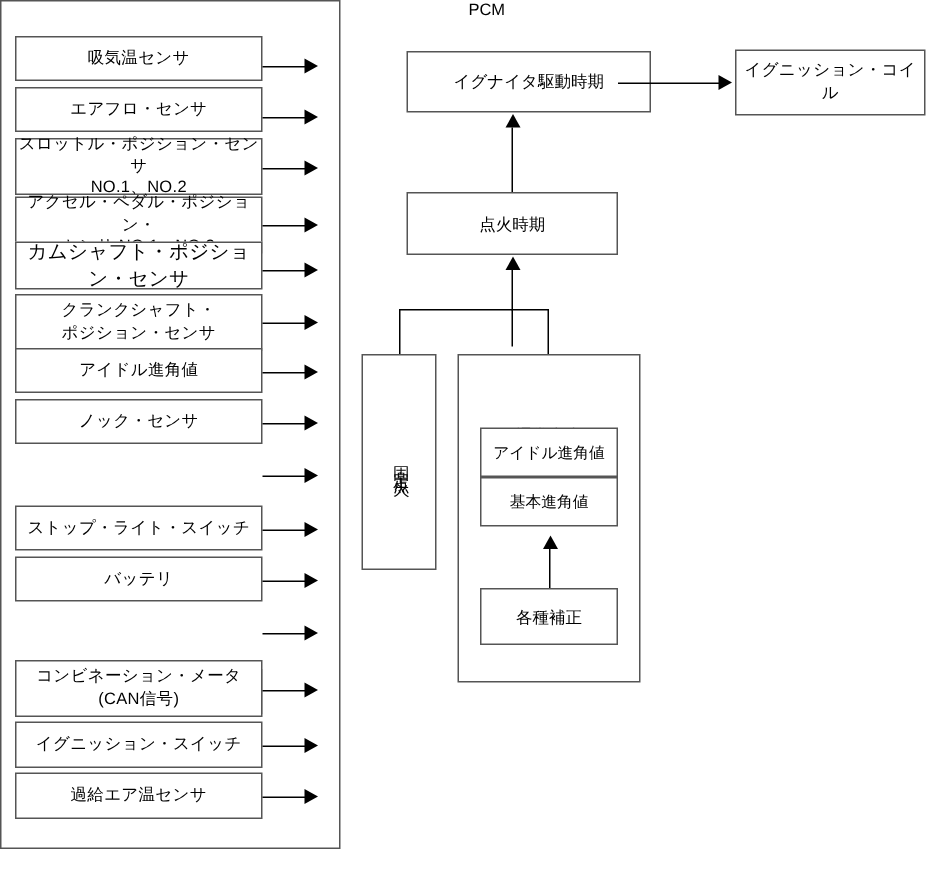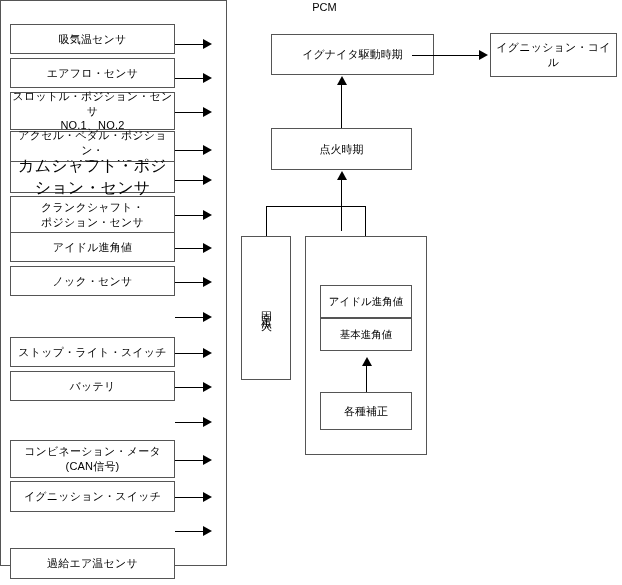--- a/index.html
+++ b/index.html
@@ -135,21 +135,21 @@
   </div>
   <div class="box sensor-box" style="top:92px;height:38px;">
     <span style="white-space:pre-line;">スロットル・ポジション・センサ
 NO.1、NO.2</span>
   </div>
   <div class="box sensor-box" style="top:131px;height:38px;">
     <span style="white-space:pre-line;">アクセル・ペダル・ポジション・
 センサ NO.1、NO.2</span>
   </div>
   <div class="box sensor-box" style="top:161px;height:32px;">
-    <span style="font-size:16px;">カムシャフト・ポジション・センサ</span>
+    <span style="font-size:13px;">カムシャフト・ポジション・センサ</span>
   </div>
   <div class="box sensor-box" style="top:196px;height:38px;">
     <span style="white-space:pre-line;">クランクシャフト・
 ポジション・センサ</span>
   </div>
   <div class="box sensor-box" style="top:232px;height:30px;">
     <span>アイドル進角値</span>
   </div>
   <div class="box sensor-box" style="top:266px;height:30px;">
     <span>ノック・センサ</span>
@@ -163,21 +163,21 @@
   <div class="box sensor-box" style="top:406px;height:30px;margin-top:40px;">
     <span>車速信号</span>
   </div>
   <div class="box sensor-box" style="top:440px;height:38px;">
     <span style="white-space:pre-line;">コンビネーション・メータ
 (CAN信号)</span>
   </div>
   <div class="box sensor-box" style="top:481px;height:31px;">
     <span>イグニッション・スイッチ</span>
   </div>
-  <div class="box sensor-box" style="top:515px;height:31px;margin-top:33px;">
+  <div class="box sensor-box" style="top:515px;height:31px;">
     <span>過給エア温センサ</span>
   </div>
 
   <div class="line-h" style="left:175px;top:44px;width:29px;"></div>
   <div class="arrow-right" style="left:203px;top:39px;"></div>
 
   <div class="line-h" style="left:175px;top:78px;width:29px;"></div>
   <div class="arrow-right" style="left:203px;top:73px;"></div>
 
   <div class="line-h" style="left:175px;top:112px;width:29px;"></div>

